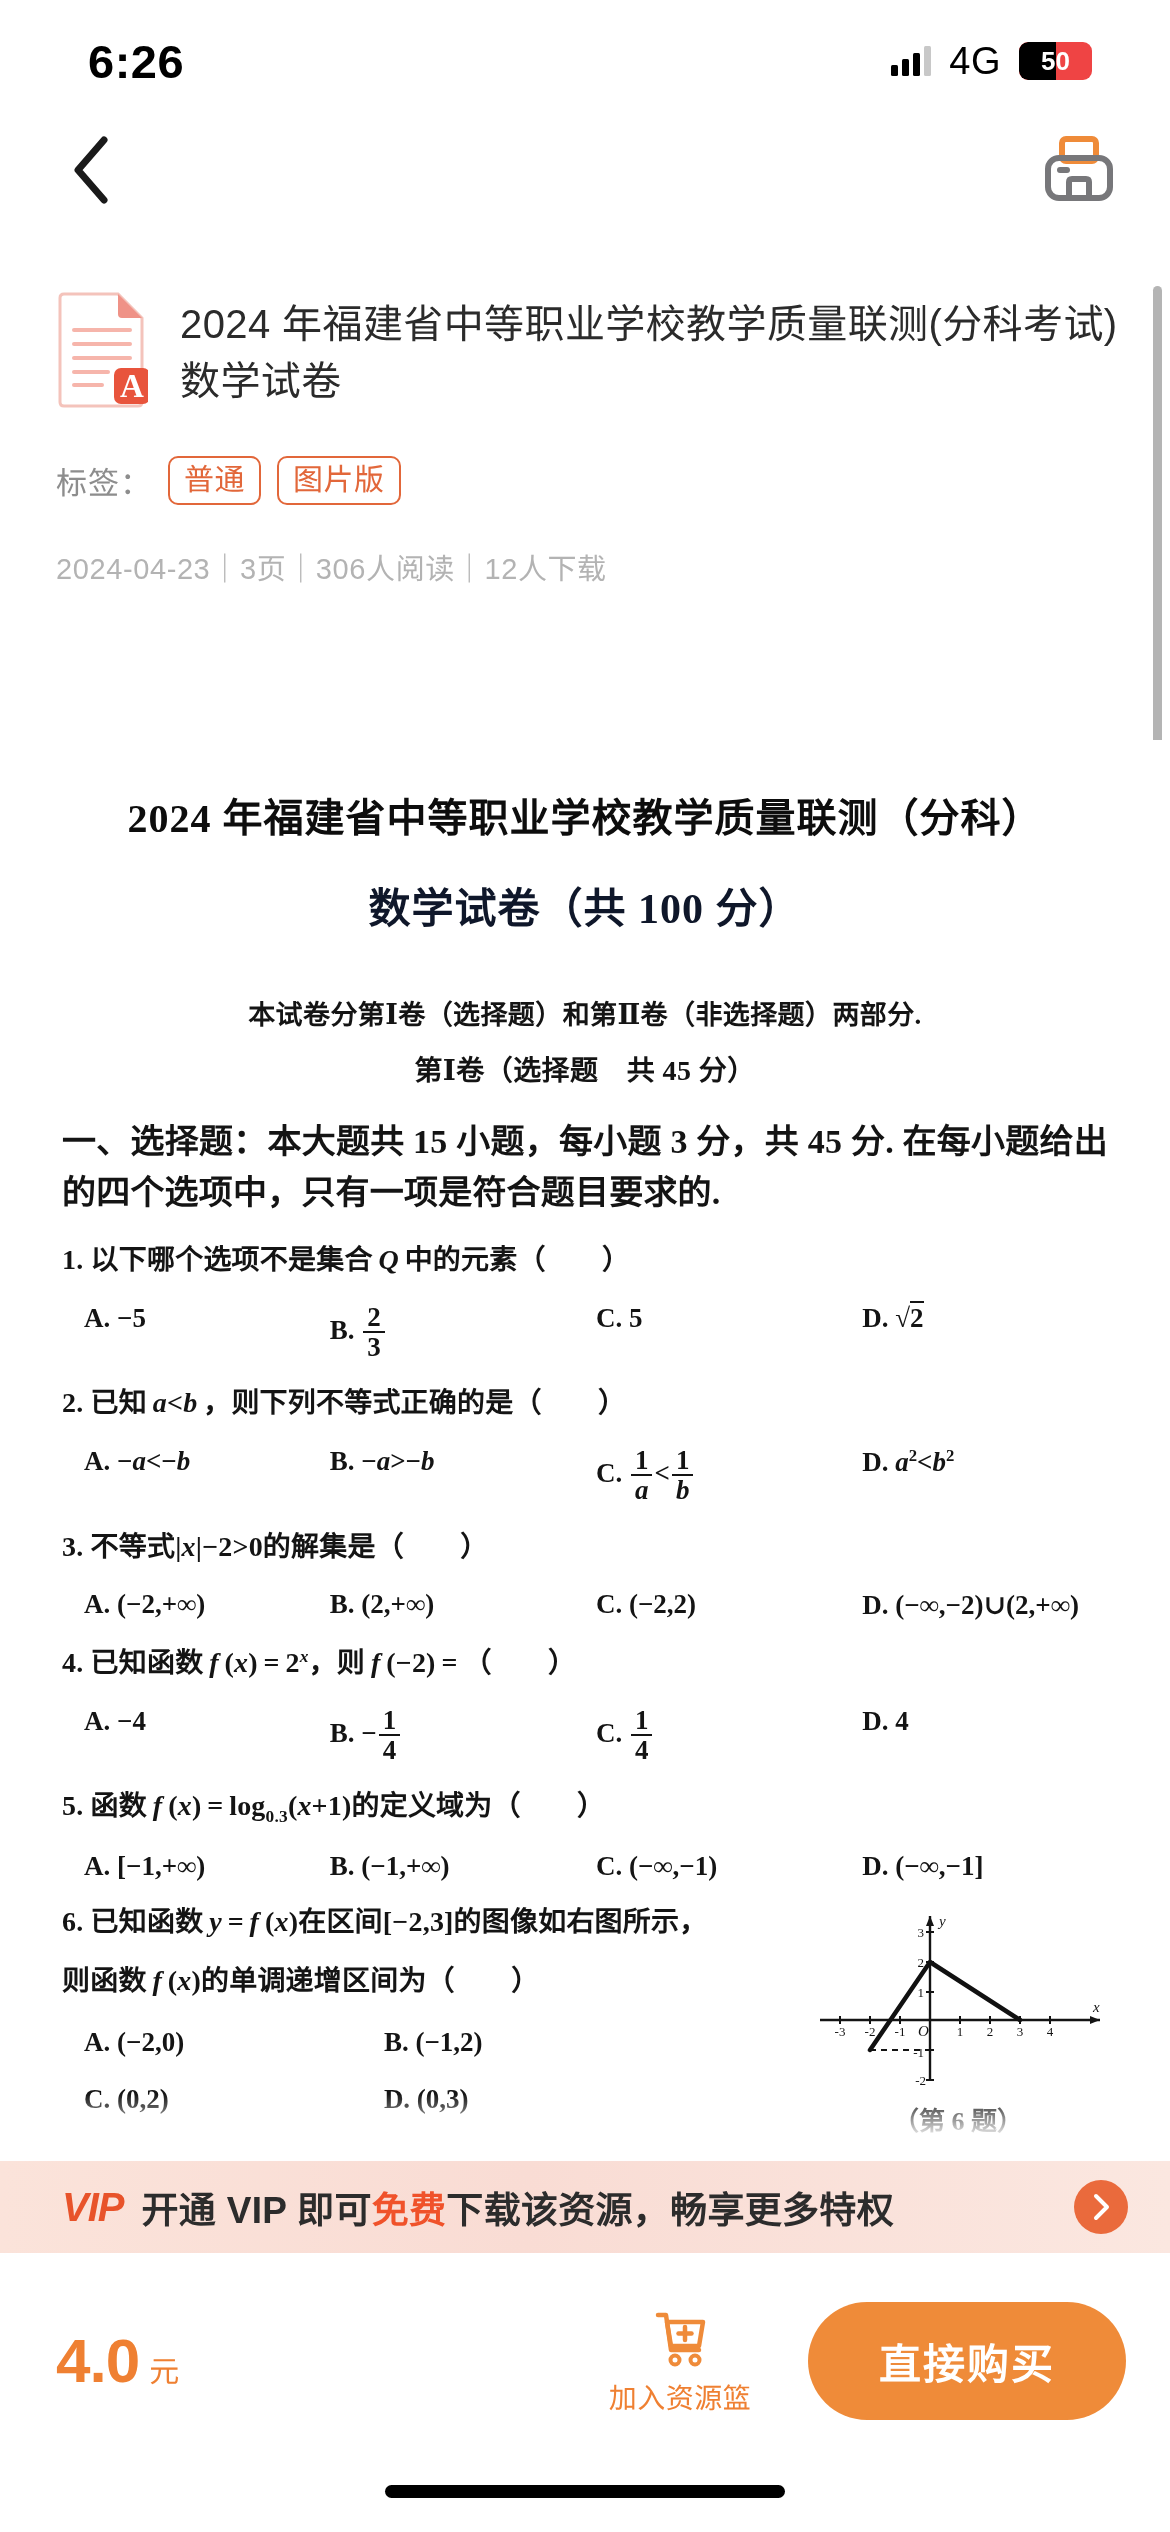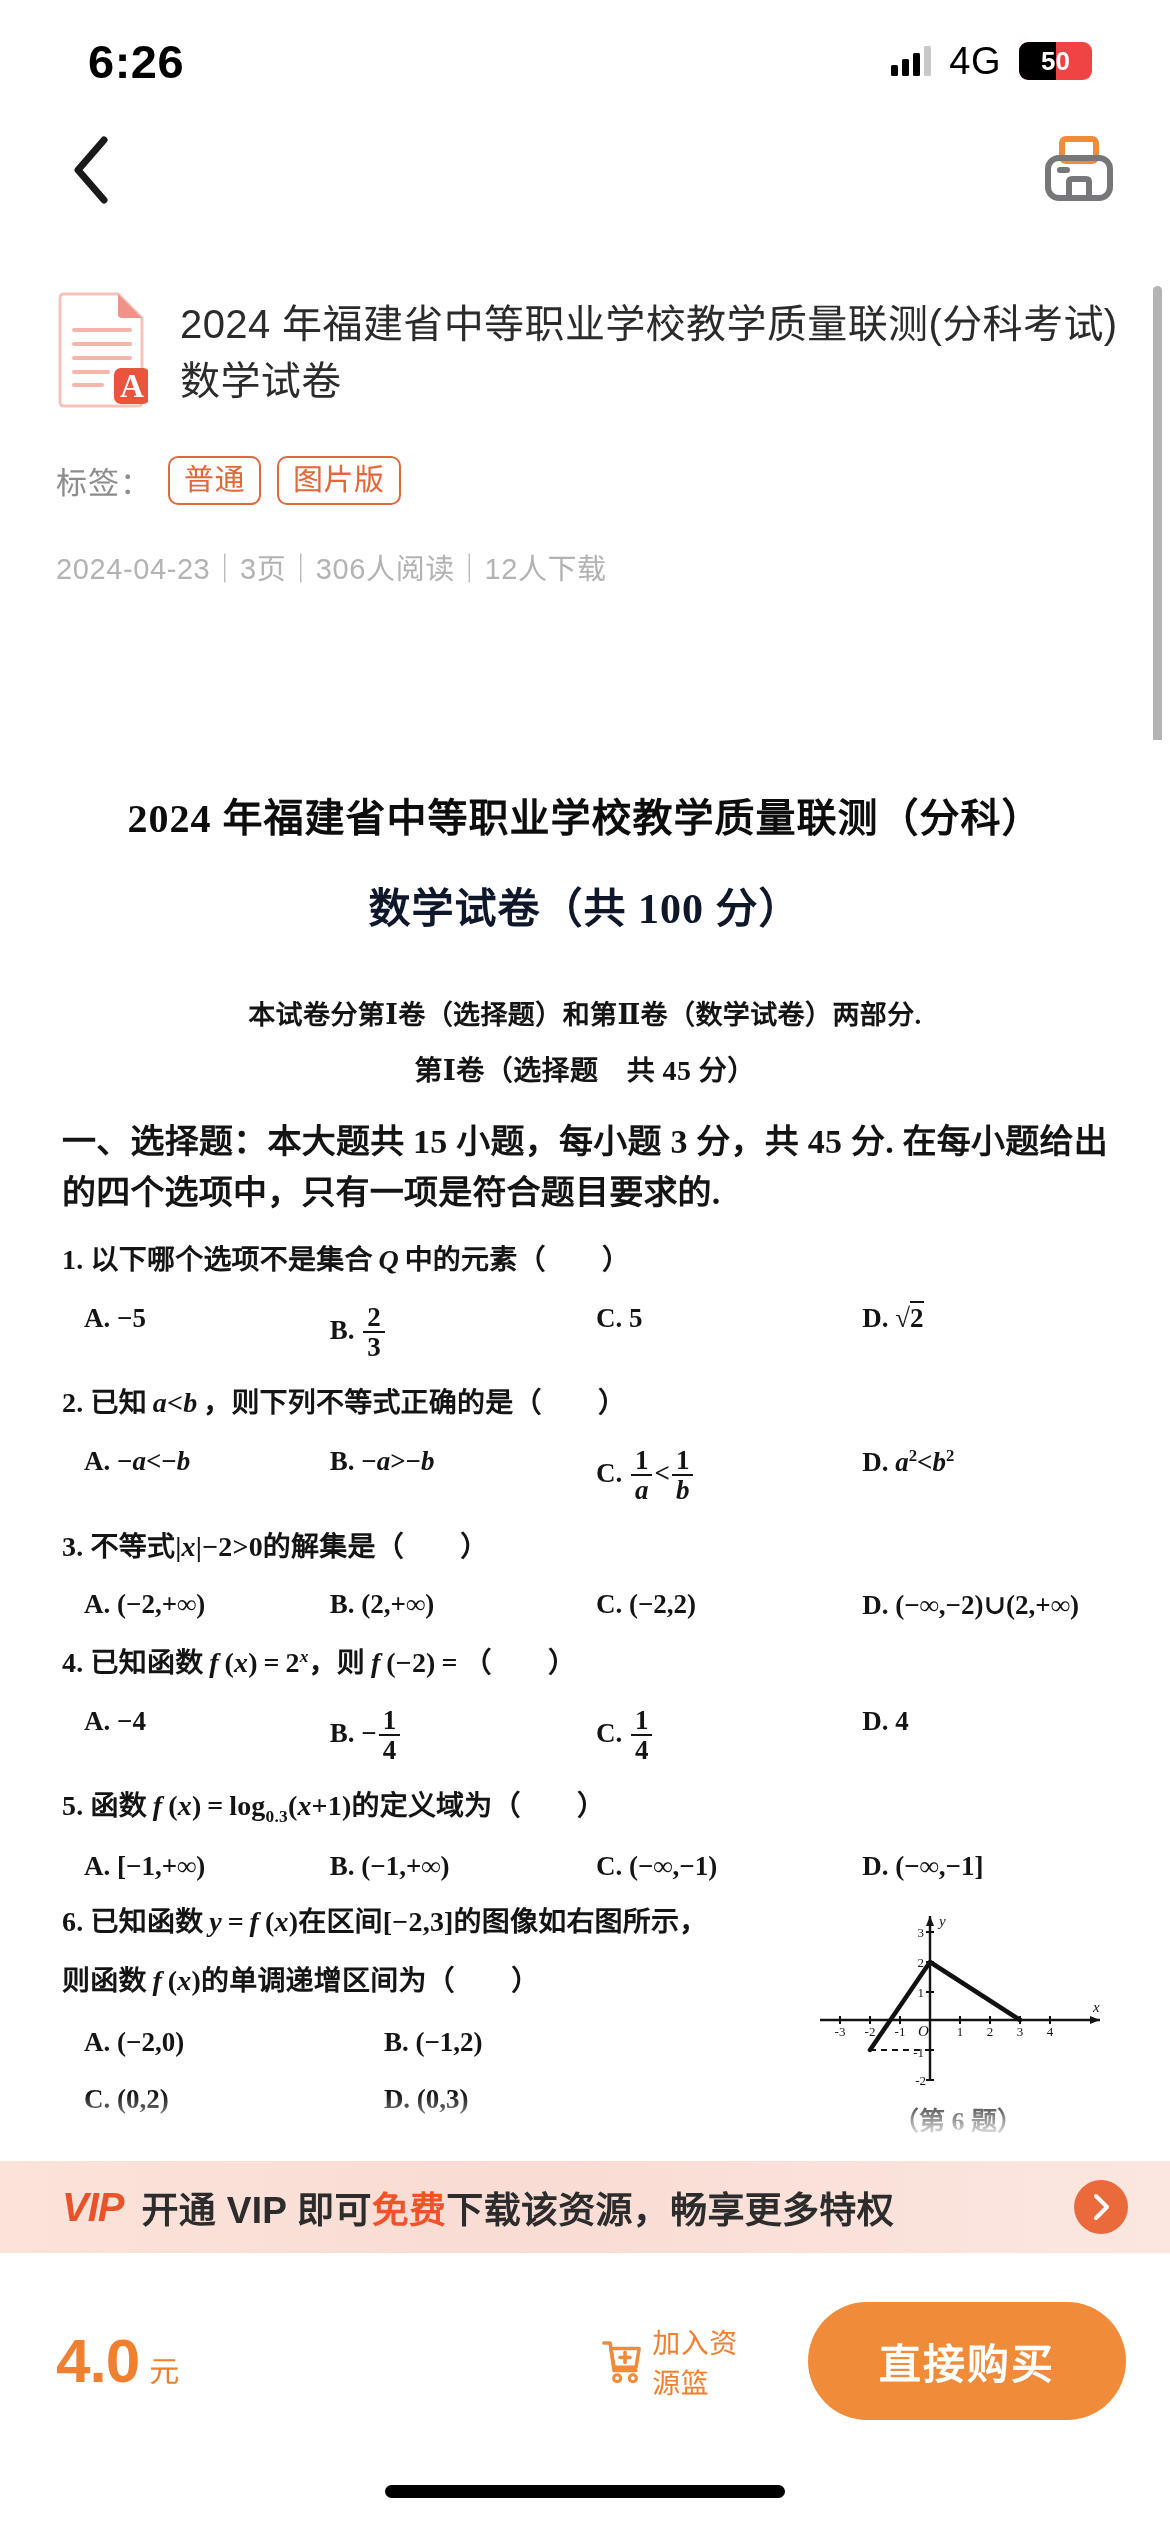--- a/index.html
+++ b/index.html
@@ -156,21 +156,21 @@
   .bottombar {
     position:absolute; left:0; top:2253px; width:1170px; height:215px;
     background:#fff; display:flex; align-items:center;
     padding:0 44px 0 56px; gap:0;
   }
   .price { display:flex; align-items:baseline; gap:10px; }
   .price-num { font-size:62px; font-weight:700; color:#ef8032; letter-spacing:-1px; }
   .price-unit { font-size:30px; color:#ef8032; font-weight:500; }
   .bb-spacer { flex:1 1 auto; }
   .cart {
-    display:flex; flex-direction:row; align-items:center; gap:6px;
+    display:flex; flex-direction:column; align-items:center; gap:6px;
     margin-right:44px; width:168px;
   }
   .cart-label { font-size:28px; color:#ef8032; letter-spacing:0.5px; }
   .buy-btn {
     width:318px; height:118px; border-radius:59px; background:#ef8b39;
     color:#fff; font-size:42px; font-weight:700; letter-spacing:2px;
     display:flex; align-items:center; justify-content:center; border:none;
   }
 
   
@@ -248,21 +248,21 @@
   </div>
 
   <div class="scrollbar"></div>
 
   <div class="paper">
     <div class="paper-inner">
 
       <div class="p-title1">2024 年福建省中等职业学校教学质量联测（分科）</div>
       <div class="p-title2">数学试卷（共 100 分）</div>
 
-      <div class="p-note">本试卷分第Ⅰ卷（选择题）和第Ⅱ卷（数学试卷）两部分.</div>
+      <div class="p-note">本试卷分第Ⅰ卷（选择题）和第Ⅱ卷（非选择题）两部分.</div>
       <div class="p-sec">第Ⅰ卷（选择题　共 45 分）</div>
       <div class="p-intro">一、选择题：本大题共 15 小题，每小题 3 分，共 45 分. 在每小题给出的四个选项中，只有一项是符合题目要求的.</div>
 
       <div class="q">
         <div class="q-stem">
           1. 以下哪个选项不是集合<span class="ital"> Q </span>中的元素（  ）
         </div>
         <div class="q-opts">
           <span class="op-a">A. −5</span>
           <span class="op-b">B.&nbsp;<span class="frac">

